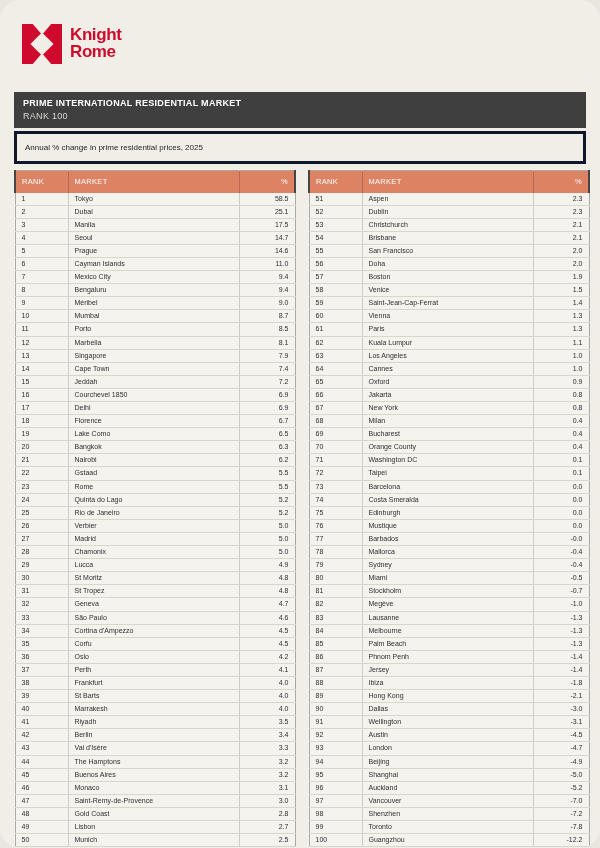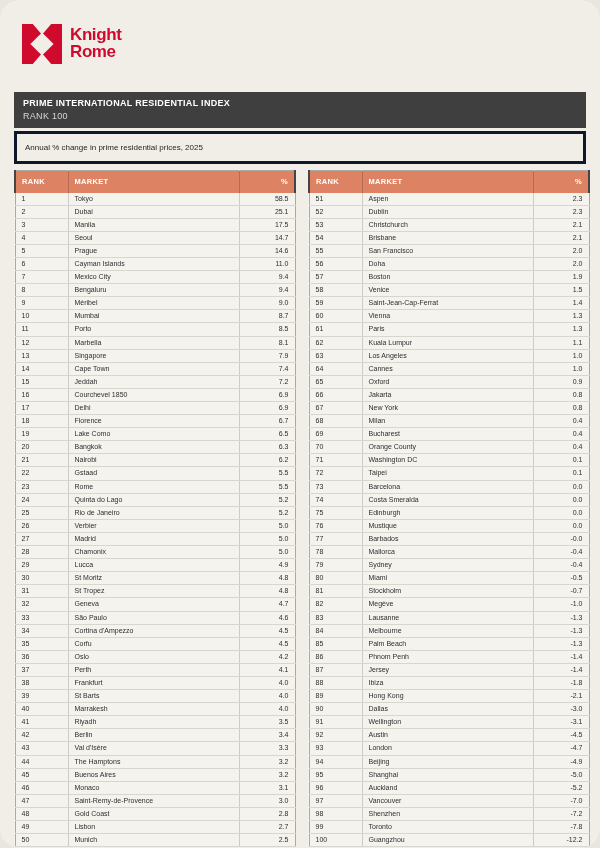--- a/index.html
+++ b/index.html
@@ -31,21 +31,21 @@
   
   .tables { display:flex; gap:12px; margin:6px 14px 0 14px; }
   table {
     border-collapse:collapse; width:280px; table-layout:fixed;
     background:#F5F3EE; border:1px solid #ABA8A1;
   }
   col.c-rank { width:53px; }
   col.c-market { width:171px; }
   col.c-pct { width:56px; }
   thead th {
-    background:#DD8263; color:#fff; font-size:7.5px; font-weight:bold;
+    background:#DD8263; color:#fff; font-size:7.5px; font-weight:normal;
     height:22px; text-align:left; padding:0 6px; letter-spacing:0.3px;
   }
   thead th.pct { text-align:right; }
   thead th:first-child { border-left:2px solid #454545; }
   thead th:last-child { border-right:2px solid #454545; }
   thead th + th { border-left:1px solid rgba(0,0,0,0.18); }
   tbody td {
     height:12.1px; line-height:12.1px; font-size:7px; color:#2e2e2e;
     padding:0 6px; border-bottom:1px solid #D9D6CE;
     white-space:nowrap; overflow:hidden;
@@ -65,21 +65,21 @@
       <polygon points="27,0 73,0 50,27" fill="#F1EEE8"></polygon>
       <polygon points="27,100 73,100 50,73" fill="#F1EEE8"></polygon>
     </svg>
     <div class="logo-text">
       <div>Knight</div>
       <div>Rome</div>
     </div>
   </div>
 
   <div class="band">
-    <div class="band-title">PRIME INTERNATIONAL RESIDENTIAL INDEX</div>
+    <div class="band-title">PRIME INTERNATIONAL RESIDENTIAL MARKET</div>
     <div class="band-sub">RANK 100</div>
   </div>
 
   <div class="caption-box">
     <span>Annual % change in prime residential prices, 2025</span>
   </div>
 
   <div class="tables">
 
     <table>

